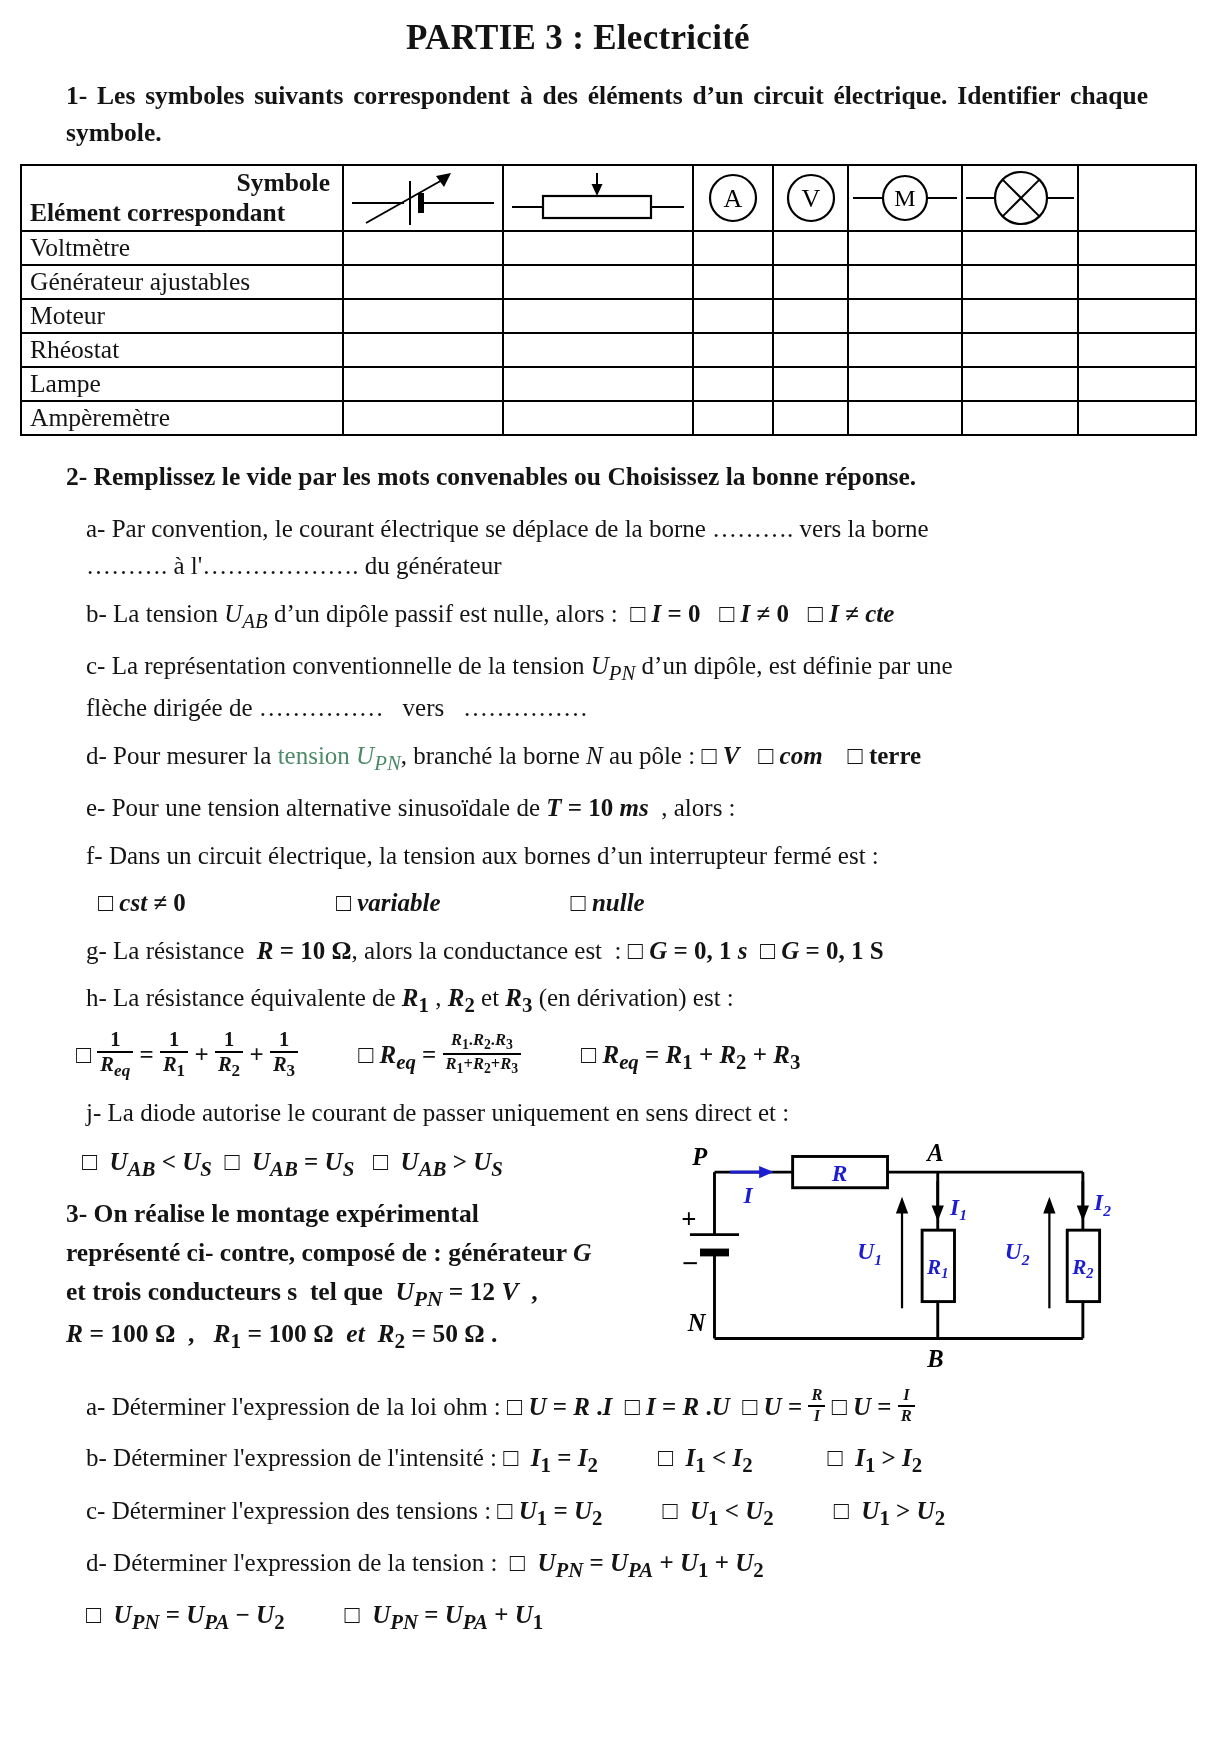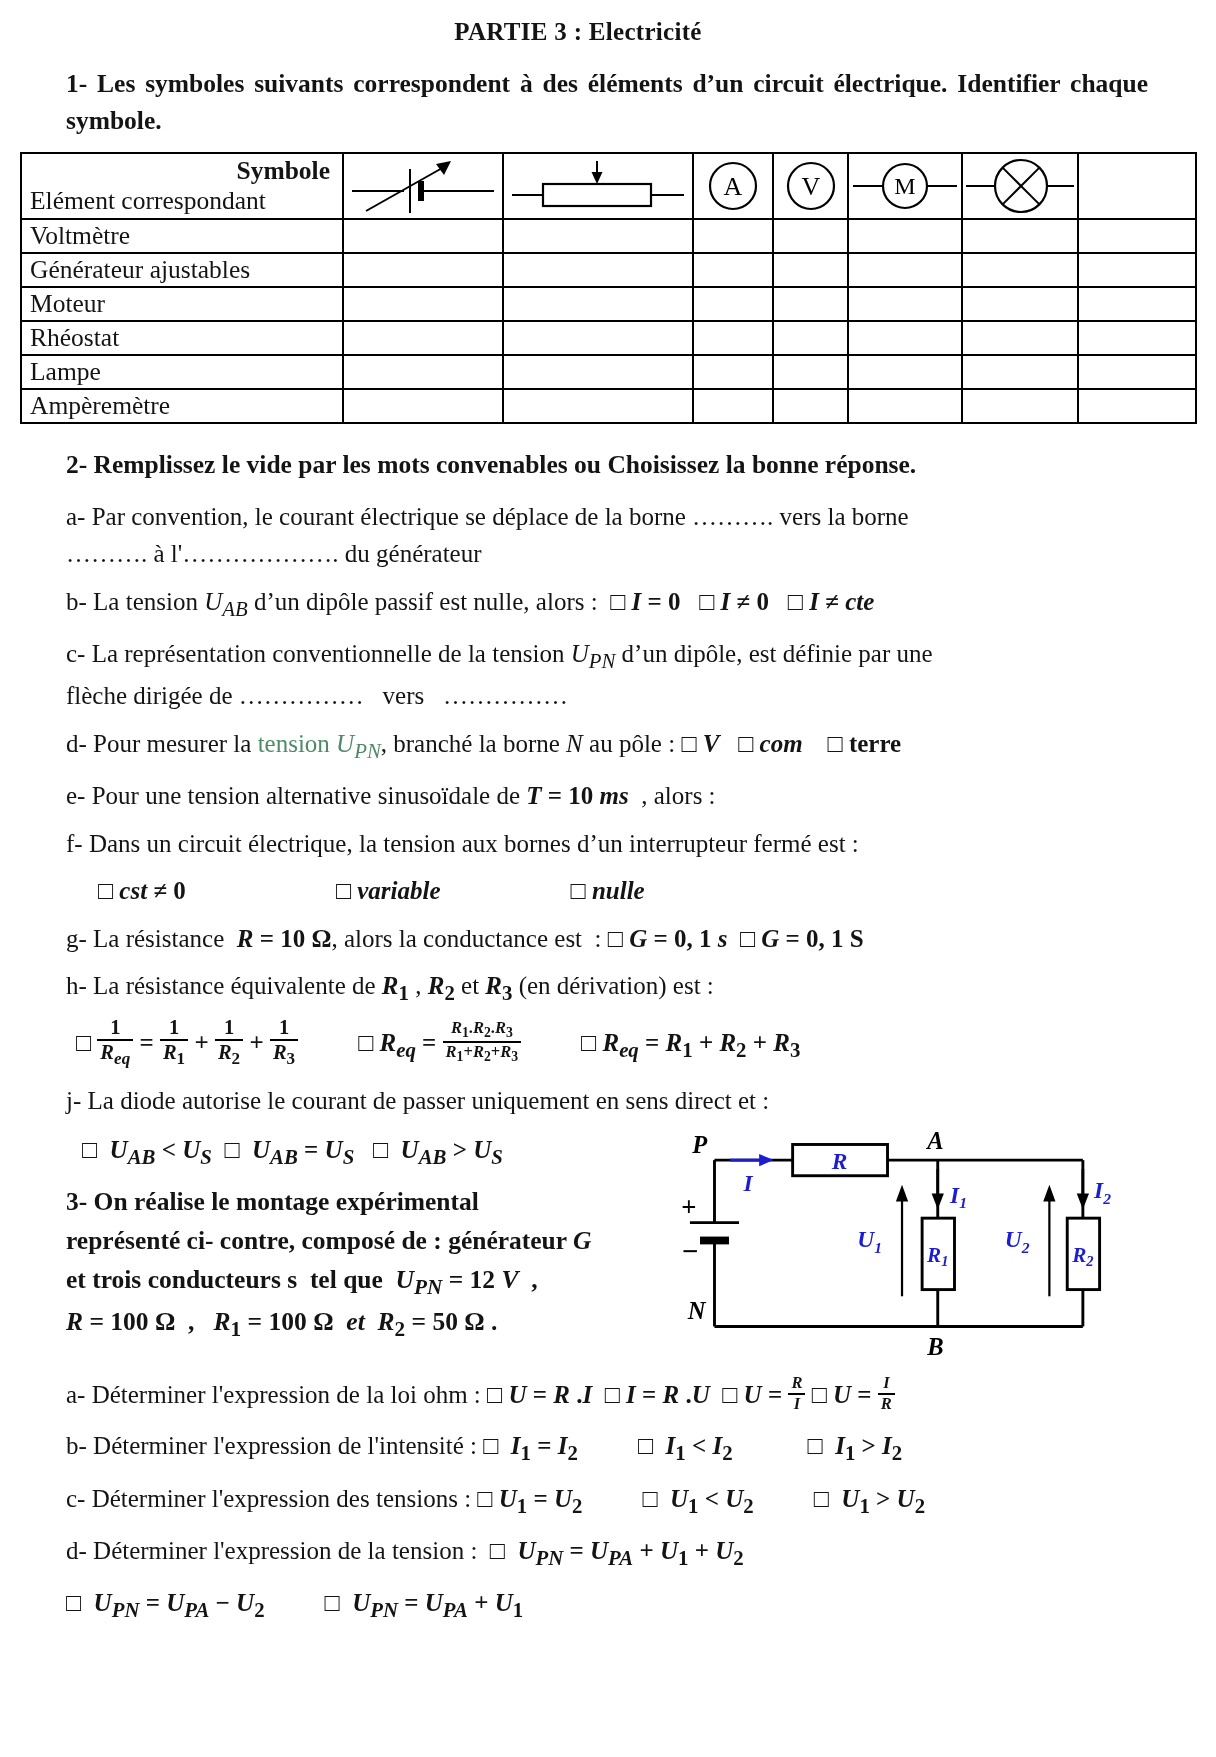--- a/index.html
+++ b/index.html
@@ -2,30 +2,30 @@
 <html style="--blue: #1c1cd0; --green: #4d8b68; --text: #141414;"><head>
 <meta charset="utf-8">
 <style>
   * { box-sizing: border-box; }
   html,body { margin:0; padding:0; background:#ffffff; }
   .page {
     width: 1216px; height: 1757px; overflow: hidden; background:#fff;
     font-family: "Liberation Serif", serif;
     color: var(--text, #141414); font-size: 25px; padding: 10px 18px 16px 18px;
   }
-  .title { text-align:center; font-size:25px; font-weight:700; margin: 8px 60px 20px 0; letter-spacing:.3px; }
+  .title { text-align:center; font-size:35px; font-weight:700; margin: 8px 60px 20px 0; letter-spacing:.3px; }
   .q1-intro { font-weight:700; text-align:justify; margin: 0 50px 12px 48px; line-height:1.45; font-size:25.5px; }
   table.sym { border-collapse:collapse; width:1177px; table-layout:fixed; margin: 2px 0 0 2px; }
   .cell { border:2.4px solid #000; padding:1px 8px; height:20px; font-size:25.5px; vertical-align:middle; overflow:hidden; }
   .hdr-top { text-align:right; font-weight:700; padding-right:4px; }
-  .hdr-bottom { font-weight:400; }
+  .hdr-bottom { font-weight:700; }
   .sym-cell { text-align:center; padding:2px 1px; }
   .sym-cell svg { display:block; margin:0 auto; }
   .q2h { font-size:25.5px; font-weight:700; margin: 26px 48px 18px 48px; }
-  p.item { line-height:1.5; margin: 10px 48px; text-align:justify; }
+  p.item { line-height:1.5; margin: 10px 68px; text-align:justify; }
   p.opts { margin: 6px 48px 10px 80px; }
   p.jopts { margin: 2px 0 4px 16px; line-height:1.5; }
   .green { color: var(--green, #4d8b68); } .g60{display:inline-block;width:60px;}
   .g75{display:inline-block;width:75px;} .g90{display:inline-block;width:90px;}
   .g130{display:inline-block;width:130px;} .g150{display:inline-block;width:150px;}
   .frac { display:inline-flex; flex-direction:column; vertical-align:middle; text-align:center; line-height:1.12; font-size:0.82em; position:relative; top:-3px; }
   .frac .fn { border-bottom:2px solid #000; padding:0 3px; }
   .frac .fd { padding:0 3px; }
   .frac.sm { font-size:0.66em; line-height:1.15; }
   .q3row { display:flex; margin: 2px 20px 0 48px; }

